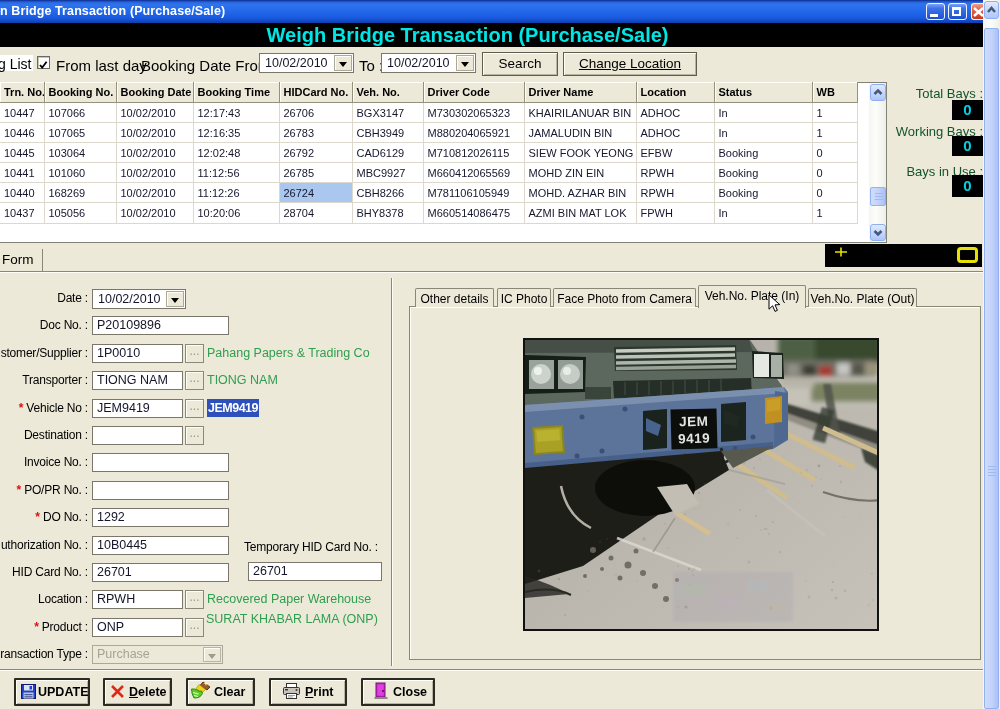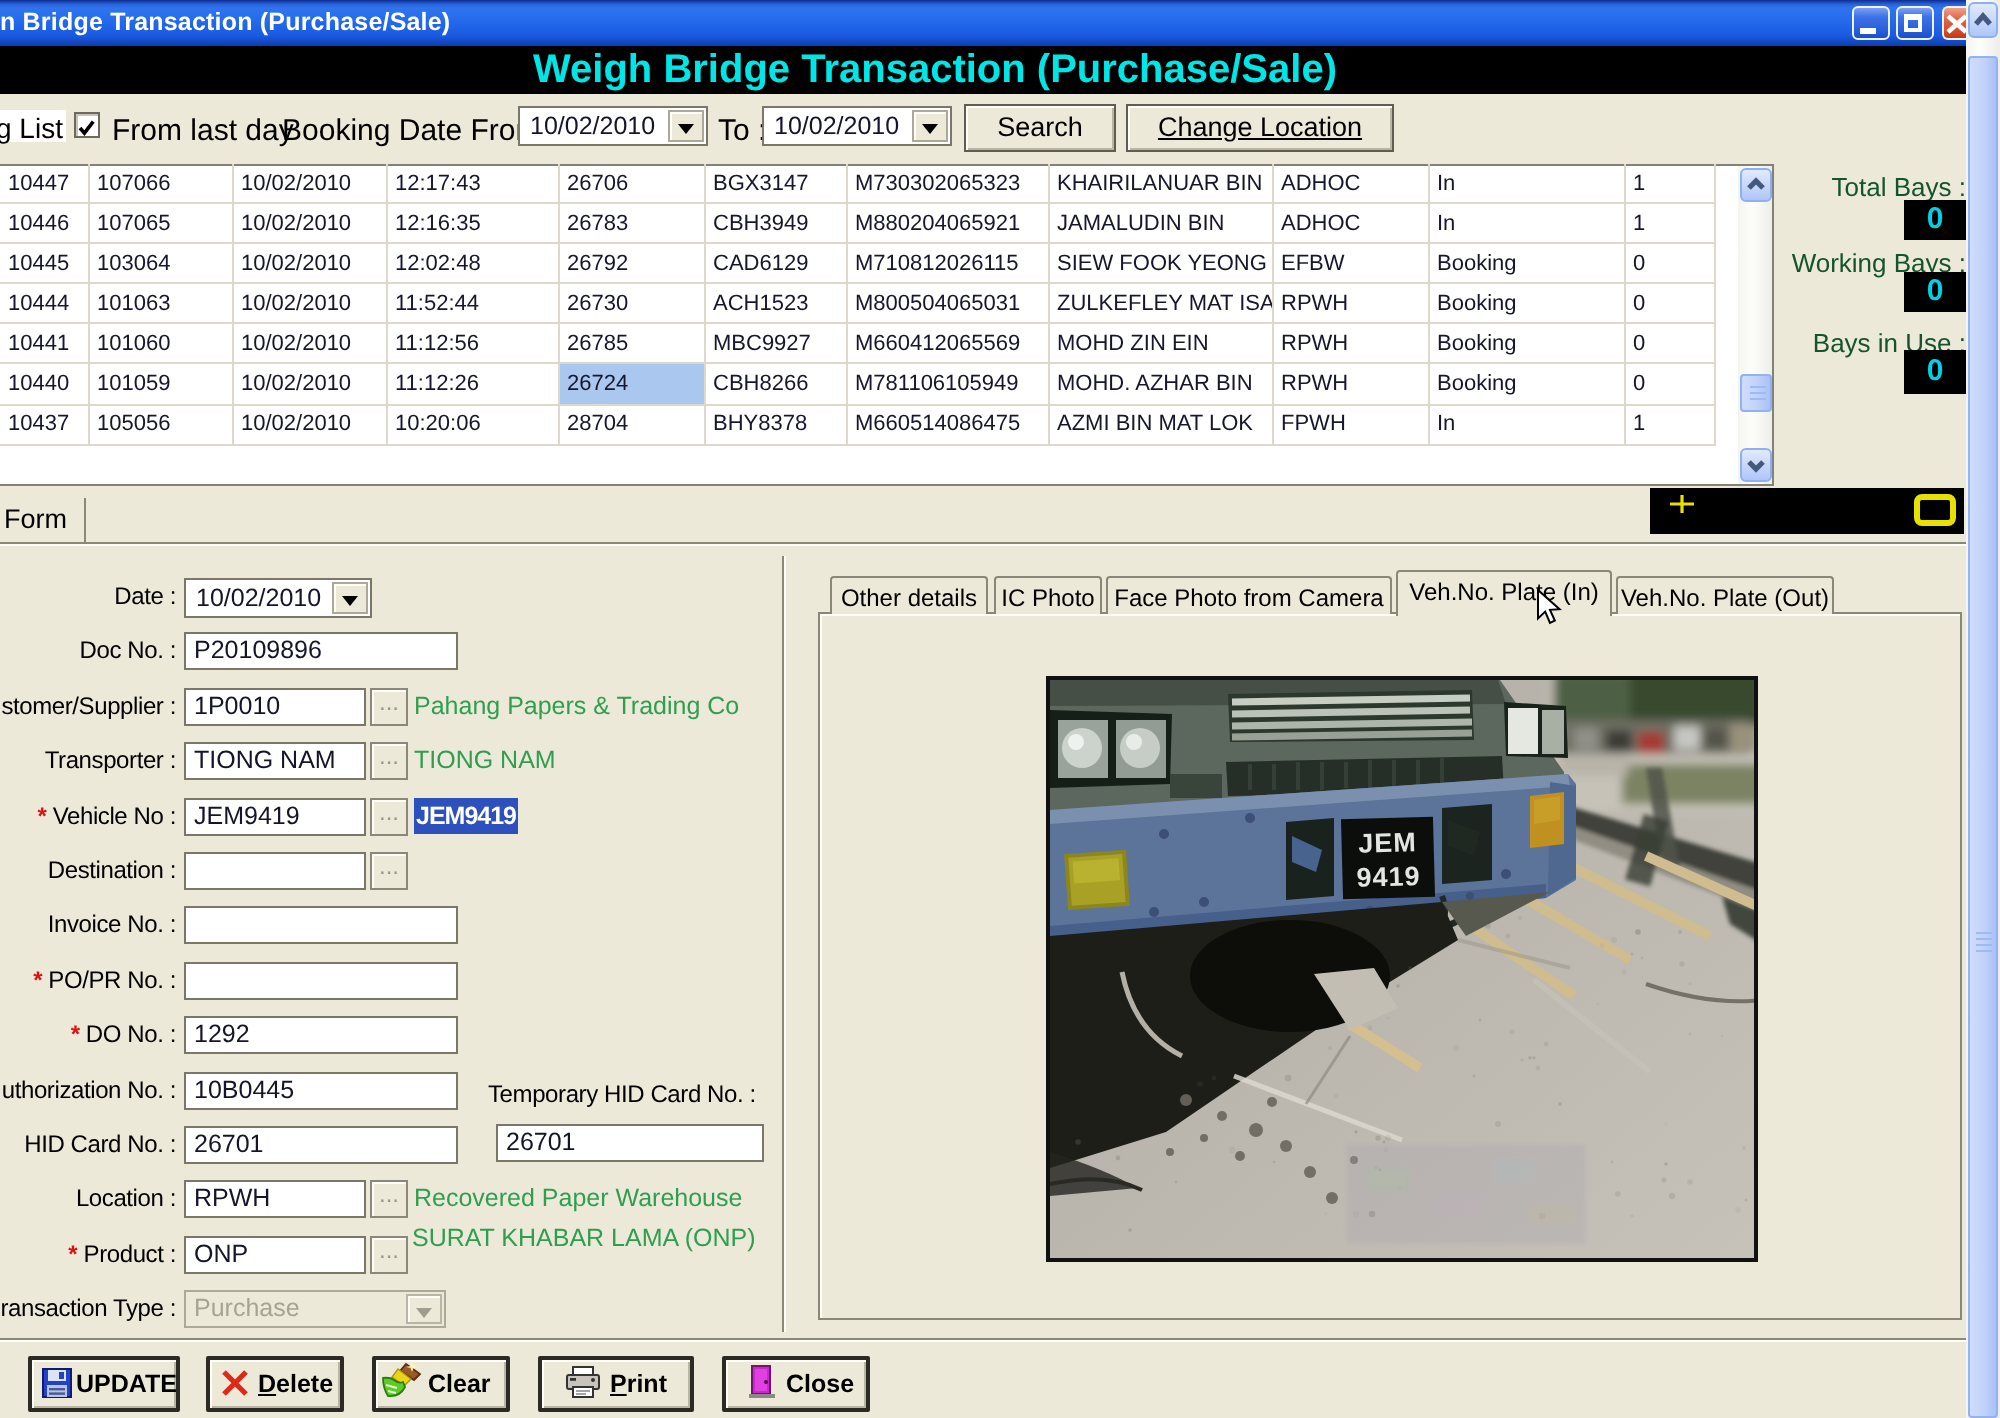--- a/index.html
+++ b/index.html
@@ -99,20 +99,33 @@
       <col style="width:86px">
       <col style="width:73px">
       <col style="width:71px">
       <col style="width:101px">
       <col style="width:112px">
       <col style="width:78px">
       <col style="width:98px">
       <col style="width:45px">
     </colgroup>
  <tbody>
+      <tr>
+        <th>Trn. No.</th>
+        <th>Booking No.</th>
+        <th>Booking Date</th>
+        <th>Booking Time</th>
+        <th>HIDCard No.</th>
+        <th>Veh. No.</th>
+        <th>Driver Code</th>
+        <th>Driver Name</th>
+        <th>Location</th>
+        <th>Status</th>
+        <th>WB</th>
+      </tr>
  <tr>
         <td>10447</td>
         <td>107066</td>
         <td>10/02/2010</td>
         <td>12:17:43</td>
         <td>26706</td>
         <td>BGX3147</td>
         <td>M730302065323</td>
         <td>KHAIRILANUAR BIN</td>
         <td>ADHOC</td>
@@ -139,48 +152,35 @@
         <td>12:02:48</td>
         <td>26792</td>
         <td>CAD6129</td>
         <td>M710812026115</td>
         <td>SIEW FOOK YEONG</td>
         <td>EFBW</td>
         <td>Booking</td>
         <td>0</td>
       </tr>
  <tr>
-        <td>10444</td>
-        <td>101063</td>
-        <td>10/02/2010</td>
-        <td>11:52:44</td>
-        <td>26730</td>
-        <td>ACH1523</td>
-        <td>M800504065031</td>
-        <td>ZULKEFLEY MAT ISA</td>
-        <td>RPWH</td>
-        <td>Booking</td>
-        <td>0</td>
-      </tr>
- <tr>
         <td>10441</td>
         <td>101060</td>
         <td>10/02/2010</td>
         <td>11:12:56</td>
         <td>26785</td>
         <td>MBC9927</td>
         <td>M660412065569</td>
         <td>MOHD ZIN EIN</td>
         <td>RPWH</td>
         <td>Booking</td>
         <td>0</td>
       </tr>
  <tr>
         <td>10440</td>
-        <td>101059</td>
+        <td>168269</td>
         <td>10/02/2010</td>
         <td>11:12:26</td>
         <td style="background:#a9c7ef;">26724</td>
         <td>CBH8266</td>
         <td>M781106105949</td>
         <td>MOHD. AZHAR BIN</td>
         <td>RPWH</td>
         <td>Booking</td>
         <td>0</td>
       </tr>

